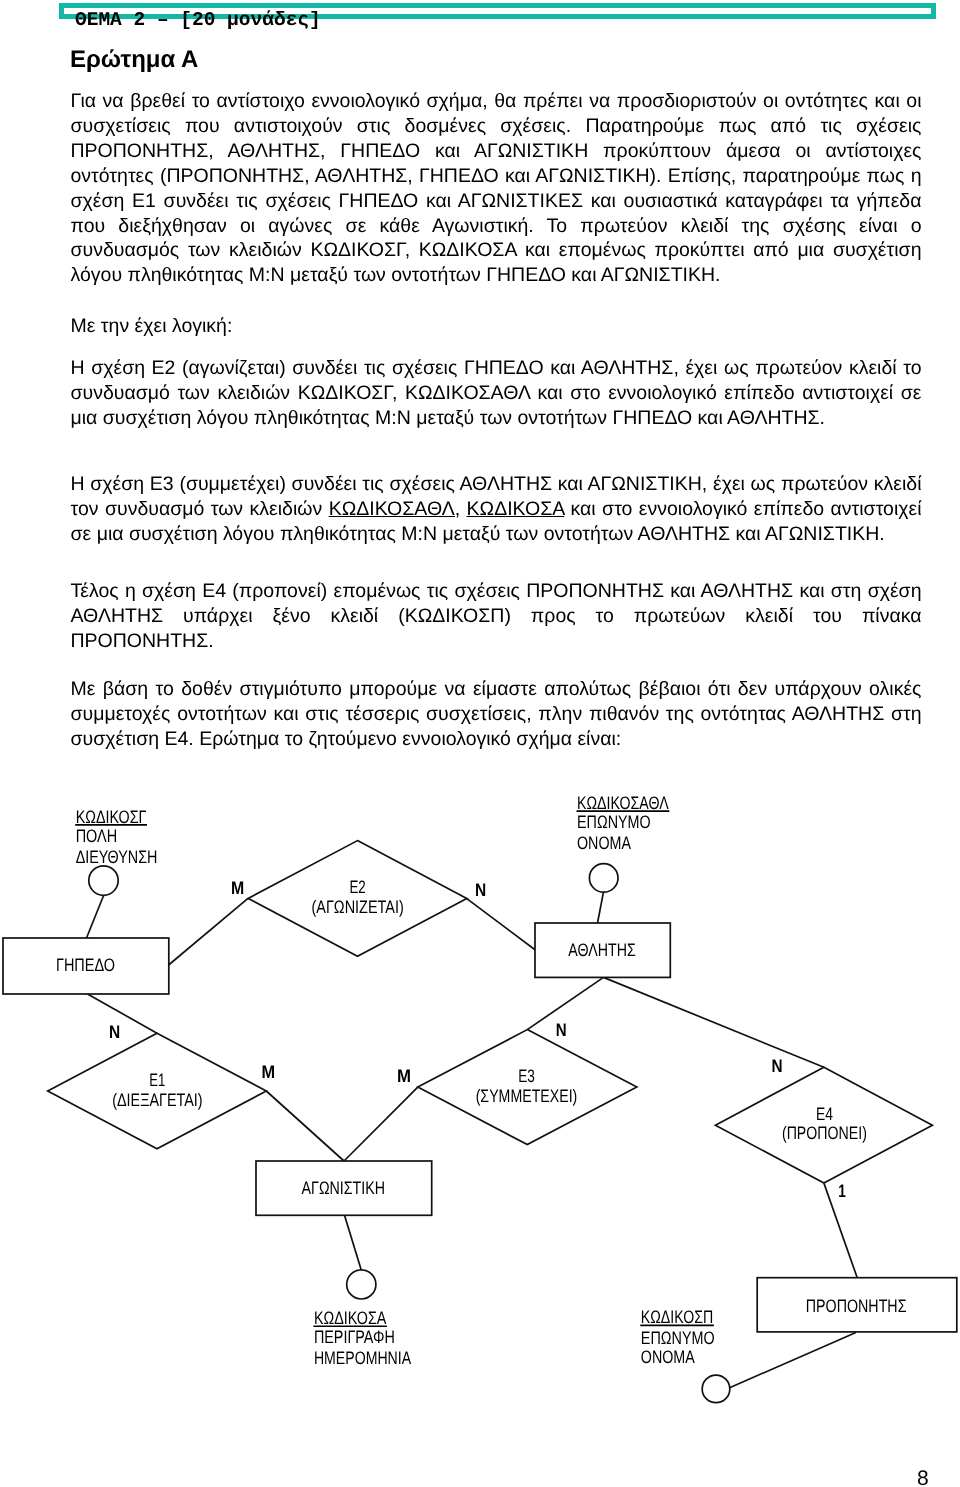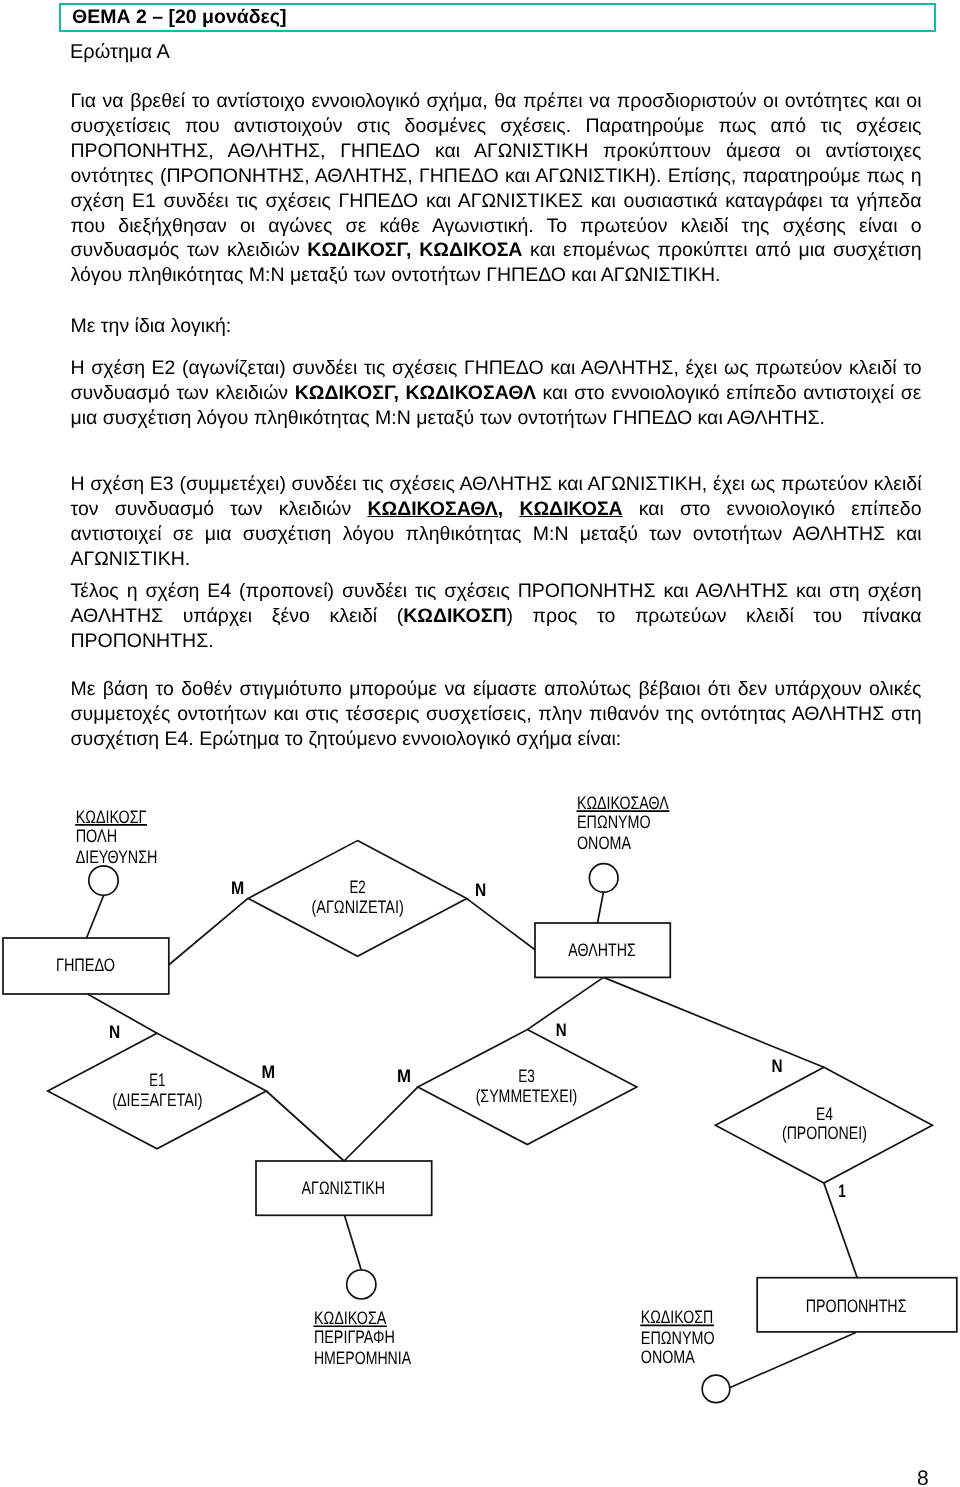--- a/index.html
+++ b/index.html
@@ -1,31 +1,31 @@
 <!DOCTYPE html>
 <html><head>
 <meta charset="utf-8">
 <style>
   html,body{margin:0;padding:0;background:#ffffff;}
   body{width:960px;height:1487px;position:relative;overflow:hidden;
        font-family:"Liberation Sans",sans-serif;color:#000000;
        -webkit-font-smoothing:antialiased;text-rendering:geometricPrecision;}
   .page{position:absolute;left:0;top:0;width:960px;height:1487px;background:#ffffff;}
 
-  .titlebox{position:absolute;left:59px;top:3px;width:877px;height:29px;
-            border:2px solid #14b8a6;box-sizing:border-box;}
+  .titlebox{position:absolute;left:59px;top:3px;width:877px;height:16px;
+            border:5px solid #14b8a6;box-sizing:border-box;font-family:Liberation Mono, monospace;}
   .titlebox .t{position:absolute;left:11px;top:1px;font-weight:bold;font-size:19.5px;
             letter-spacing:0px;line-height:22px;white-space:nowrap;}
 
-  .subhead{position:absolute;left:70px;top:40px;font-weight:normal;font-size:20px;
+  .subhead{position:absolute;left:70px;top:48px;font-weight:bold;font-size:24px;
            line-height:24px;white-space:nowrap;}
 
   .para{position:absolute;left:70.5px;width:851px;font-size:19.5px;line-height:24.9px;
         text-align:justify;text-justify:inter-word;}
-  .para b{font-weight:bold;}
+  .para b{font-weight:normal;}
   .para u{text-decoration:underline;}
 
   .pageno{position:absolute;left:917px;top:1468px;font-size:21px;line-height:22px;}
 
   svg.diagram{position:absolute;left:0;top:0;width:960px;height:1487px;}
   svg.diagram text{font-family:"Liberation Sans",sans-serif;fill:#000;}
   
   .page{-webkit-font-smoothing:antialiased;}
 </style>
 </head>
@@ -34,27 +34,27 @@
 <div class="page">
 
   <div class="titlebox">
     <span class="t">ΘΕΜΑ 2 – [20 μονάδες]</span>
   </div>
 
   <div class="subhead">Ερώτημα Α</div>
 
   <div class="para" style="top:89px"><span>Για να βρεθεί το αντίστοιχο εννοιολογικό σχήμα, θα πρέπει να προσδιοριστούν οι οντότητες και οι συσχετίσεις που αντιστοιχούν στις δοσμένες σχέσεις. Παρατηρούμε πως από τις σχέσεις ΠΡΟΠΟΝΗΤΗΣ, ΑΘΛΗΤΗΣ, ΓΗΠΕΔΟ και ΑΓΩΝΙΣΤΙΚΗ προκύπτουν άμεσα οι αντίστοιχες οντότητες (ΠΡΟΠΟΝΗΤΗΣ, ΑΘΛΗΤΗΣ, ΓΗΠΕΔΟ και ΑΓΩΝΙΣΤΙΚΗ). Επίσης, παρατηρούμε πως η σχέση Ε1 συνδέει τις σχέσεις ΓΗΠΕΔΟ και ΑΓΩΝΙΣΤΙΚΕΣ και ουσιαστικά καταγράφει τα γήπεδα που διεξήχθησαν οι αγώνες σε κάθε Αγωνιστική. Το πρωτεύον κλειδί της σχέσης είναι ο συνδυασμός των κλειδιών </span><b>ΚΩΔΙΚΟΣΓ, ΚΩΔΙΚΟΣΑ</b><span> και επομένως προκύπτει από μια συσχέτιση λόγου πληθικότητας Μ:Ν μεταξύ των οντοτήτων ΓΗΠΕΔΟ και ΑΓΩΝΙΣΤΙΚΗ.</span></div>
 
-  <div class="para" style="top:314px">Με την ίδια λογική:</div>
+  <div class="para" style="top:314px">Με την έχει λογική:</div>
 
   <div class="para" style="top:356px"><span>Η σχέση Ε2 (αγωνίζεται) συνδέει τις σχέσεις ΓΗΠΕΔΟ και ΑΘΛΗΤΗΣ, έχει ως πρωτεύον κλειδί το συνδυασμό των κλειδιών </span><b>ΚΩΔΙΚΟΣΓ, ΚΩΔΙΚΟΣΑΘΛ</b><span> και στο εννοιολογικό επίπεδο αντιστοιχεί σε μια συσχέτιση λόγου πληθικότητας Μ:Ν μεταξύ των οντοτήτων ΓΗΠΕΔΟ και ΑΘΛΗΤΗΣ.</span></div>
 
   <div class="para" style="top:472px"><span>Η σχέση Ε3 (συμμετέχει) συνδέει τις σχέσεις ΑΘΛΗΤΗΣ και ΑΓΩΝΙΣΤΙΚΗ, έχει ως πρωτεύον κλειδί τον συνδυασμό των κλειδιών </span><b><u>ΚΩΔΙΚΟΣΑΘΛ,</u> <u>ΚΩΔΙΚΟΣΑ</u></b><span> και στο εννοιολογικό επίπεδο αντιστοιχεί σε μια συσχέτιση λόγου πληθικότητας Μ:Ν μεταξύ των οντοτήτων ΑΘΛΗΤΗΣ και ΑΓΩΝΙΣΤΙΚΗ.</span></div>
 
-  <div class="para" style="top:579px"><span>Τέλος η σχέση Ε4 (προπονεί) συνδέει τις σχέσεις ΠΡΟΠΟΝΗΤΗΣ και ΑΘΛΗΤΗΣ και στη σχέση ΑΘΛΗΤΗΣ υπάρχει ξένο κλειδί (</span><b>ΚΩΔΙΚΟΣΠ</b><span>) προς το πρωτεύων κλειδί του πίνακα ΠΡΟΠΟΝΗΤΗΣ.</span></div>
+  <div class="para" style="top:579px"><span>Τέλος η σχέση Ε4 (προπονεί) επομένως τις σχέσεις ΠΡΟΠΟΝΗΤΗΣ και ΑΘΛΗΤΗΣ και στη σχέση ΑΘΛΗΤΗΣ υπάρχει ξένο κλειδί (</span><b>ΚΩΔΙΚΟΣΠ</b><span>) προς το πρωτεύων κλειδί του πίνακα ΠΡΟΠΟΝΗΤΗΣ.</span></div>
 
   <div class="para" style="top:677px">Με βάση το δοθέν στιγμιότυπο μπορούμε να είμαστε απολύτως βέβαιοι ότι δεν υπάρχουν ολικές συμμετοχές οντοτήτων και στις τέσσερις συσχετίσεις, πλην πιθανόν της οντότητας ΑΘΛΗΤΗΣ στη συσχέτιση Ε4. Ερώτημα το ζητούμενο εννοιολογικό σχήμα είναι:</div>
 
   <svg class="diagram" id="er-diagram" viewBox="0 0 960 1487" width="960" height="1487">
       <line x1="103.5" y1="895.7" x2="86.5" y2="938" stroke="#111111" stroke-width="1.7"></line>
       <line x1="603.4" y1="892.3" x2="597.5" y2="923" stroke="#111111" stroke-width="1.7"></line>
       <line x1="361.4" y1="1270.5" x2="344.5" y2="1215.3" stroke="#111111" stroke-width="1.7"></line>
       <line x1="729" y1="1388" x2="855.9" y2="1332.5" stroke="#111111" stroke-width="1.7"></line>
       <line x1="168.6" y1="965" x2="248" y2="898.4" stroke="#111111" stroke-width="1.7"></line>
       <line x1="466.5" y1="898.4" x2="535" y2="949.8" stroke="#111111" stroke-width="1.7"></line>

